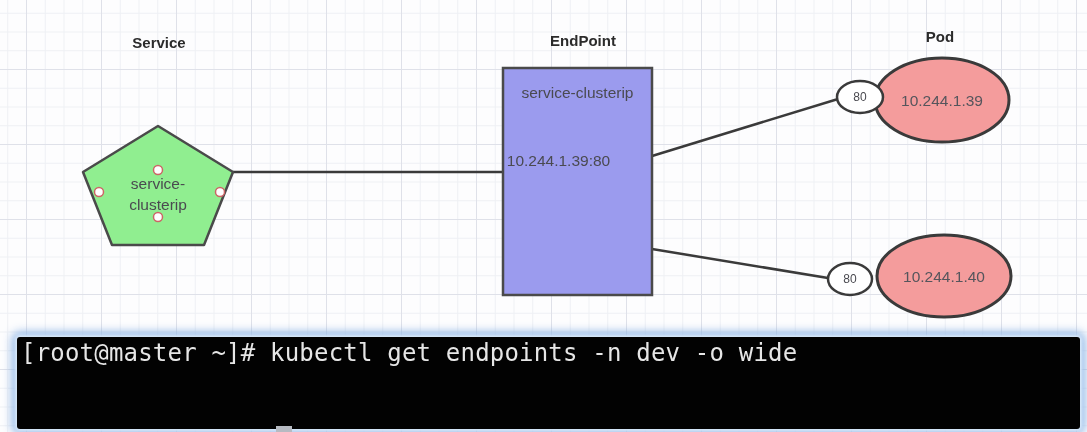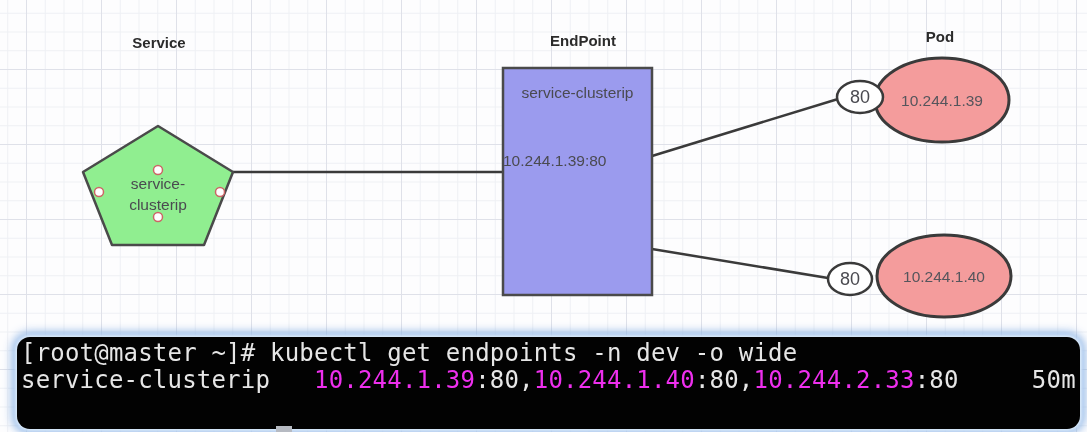--- a/index.html
+++ b/index.html
@@ -39,47 +39,47 @@
   }
 
   .pentagon-text {
     left: 158px; top: 194px;
     width: 92px;
     transform: translate(-50%, -50%);
     text-align: center;
   }
 
   .endpoint-title { left: 506px; top: 82px; width: 143px; text-align: center; }
-  .endpoint-entry { left: 503px; width: 143px; text-align: left; }
+  .endpoint-entry { left: 487px; width: 143px; text-align: center; }
   .endpoint-entry.e0 { top: 150px; }
   .endpoint-entry.e1 { top: 239px; }
 
   .pod-ip {
     transform: translate(-50%, -50%);
     text-align: center;
     color: #55555c;
   }
   .pod-ip.p0 { left: 942px; top: 100px; }
   .pod-ip.p1 { left: 944px; top: 276px; }
 
   .port-lbl {
     position: absolute;
     transform: translate(-50%, -50%);
-    font-size: 18px;
+    font-size: 12px;
     color: #4a4a50;
   }
   .port-lbl.p0 { left: 860px; top: 97px; }
   .port-lbl.p1 { left: 850px; top: 279px; }
 
   .terminal {
     position: absolute;
     left: 17px; top: 337px;
     width: 1063px; height: 92px;
     background: var(--terminal-bg, #020202);
-    border-radius: 13px;
+    border-radius: 3px;
     box-shadow: 0 0 3px 2px #dcebfa, 0 0 10px 5px rgba(122, 168, 226, 0.85);
     padding: 3px 0 0 4px;
     box-sizing: border-box;
   }
   .tline {
     font-family: "DejaVu Sans Mono", "Liberation Mono", monospace;
     font-size: 24px;
     letter-spacing: 0.2px;
     line-height: 27px;
     white-space: pre;
@@ -130,18 +130,17 @@
   <div class="node-text pentagon-text">service-clusterip</div>
   <div class="node-text endpoint-title">service-clusterip</div>
   <div class="node-text endpoint-entry e0">10.244.1.39:80</div>
   <div class="node-text pod-ip p0">10.244.1.39</div>
   <div class="node-text pod-ip p1">10.244.1.40</div>
   <div class="port-lbl p0">80</div>
   <div class="port-lbl p1">80</div>
 
   <div class="terminal">
     <div class="tline">[root@master ~]# kubectl get endpoints -n dev -o wide</div>
-    <div class="tline"><span class="seg-text">service-clusterip   </span><span class="seg-magenta">10.244.1.39</span><span class="seg-text">:80,</span><span class="seg-magenta">10.244.1.40</span><span class="seg-text">:80,</span><span class="seg-magenta">10.244.2.33</span><span class="seg-text">:80</span><span class="seg-text">     50m</span></div>
   </div>
 
   <div class="cursor-block"></div>
 
 </div>
 
 </body></html>

